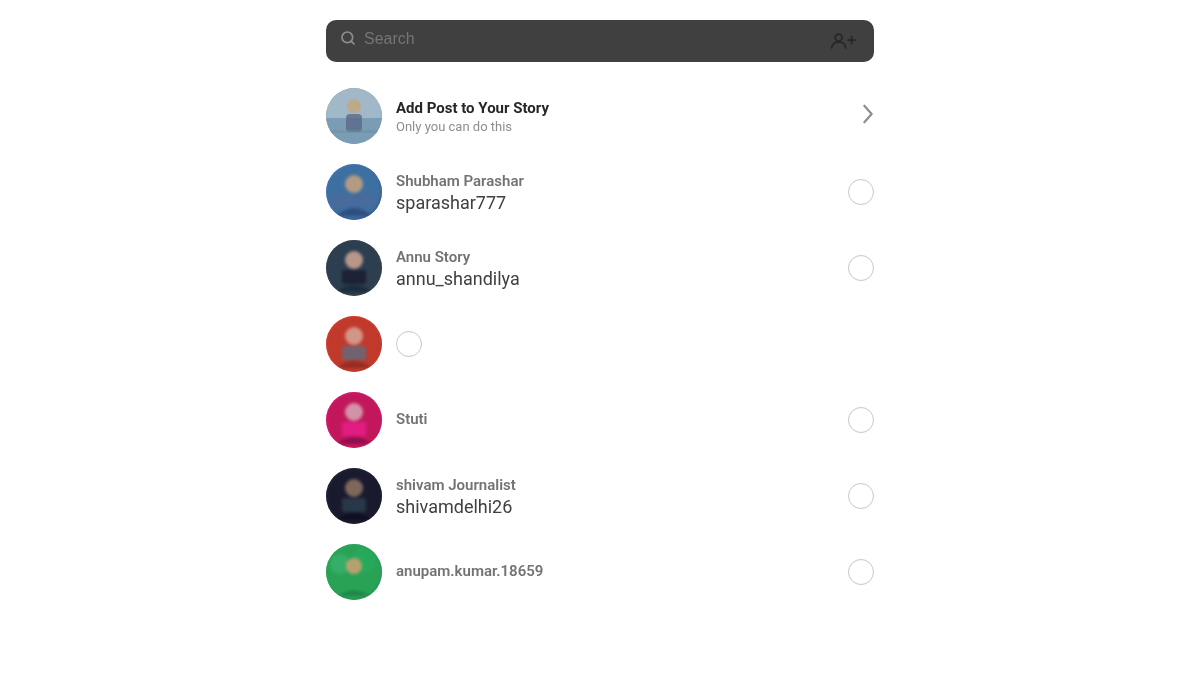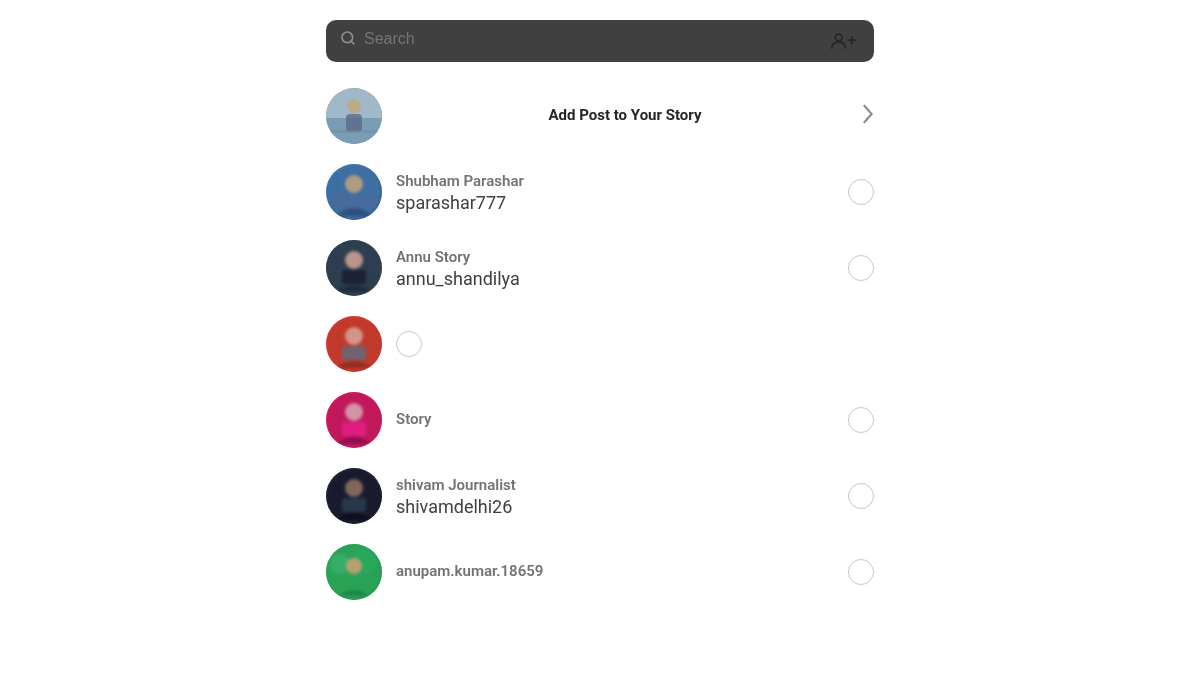--- a/index.html
+++ b/index.html
@@ -146,21 +146,20 @@
       border: 1.5px solid #c7c7c7;
       flex-shrink: 0;
       background: transparent;
     }
 
     
     .story-item .item-name {
       font-size: 15px;
       font-weight: 700;
       color: #262626;
-      text-align: center;
     }
 
     .story-item .item-username {
       font-size: 13px;
       color: #8e8e8e;
       font-weight: 400;
     }
 
     
     .blur-avatar {
@@ -202,20 +201,21 @@
 
             <circle cx="28" cy="18" r="7" fill="#c8a46e" opacity="0.7"></circle>
             <rect x="20" y="26" width="16" height="18" rx="4" fill="#5a6a8a" opacity="0.8"></rect>
 
             <rect x="0" y="42" width="56" height="3" fill="#6a8da0" opacity="0.5"></rect>
           </svg>
         </div>
       </div>
       <div class="item-info">
         <div class="item-name">Add Post to Your Story</div>
+        <div class="item-username">Only you can do this</div>
       </div>
       <span class="chevron-right">
         <svg width="12" height="20" viewBox="0 0 12 22" fill="none" stroke="#8e8e8e" stroke-width="2.5" stroke-linecap="round" stroke-linejoin="round">
           <polyline points="2 2 10 11 2 20"></polyline>
         </svg>
       </span>
     </li>
 
     <li class="list-item">
       <div class="avatar avatar-1">
@@ -276,21 +276,21 @@
           <svg width="56" height="56" viewBox="0 0 56 56">
             <rect width="56" height="56" rx="28" fill="#c2185b"></rect>
             <circle cx="28" cy="20" r="9" fill="#d4a0b0" opacity="0.9"></circle>
             <path d="M10 52 Q28 38 46 52" fill="#880e4f" opacity="0.9"></path>
 
             <rect x="16" y="30" width="24" height="14" rx="2" fill="#e91e8c" opacity="0.8"></rect>
           </svg>
         </div>
       </div>
       <div class="item-info">
-        <div class="item-name">Story</div>
+        <div class="item-name">Stuti</div>
       </div>
       <div class="radio-circle"></div>
     </li>
 
     <li class="list-item">
       <div class="avatar avatar-5">
         <div class="avatar-inner blur-avatar">
           <svg width="56" height="56" viewBox="0 0 56 56">
             <rect width="56" height="56" rx="28" fill="#1a1a2e"></rect>
             <circle cx="28" cy="20" r="9" fill="#8a7060" opacity="0.9"></circle>

